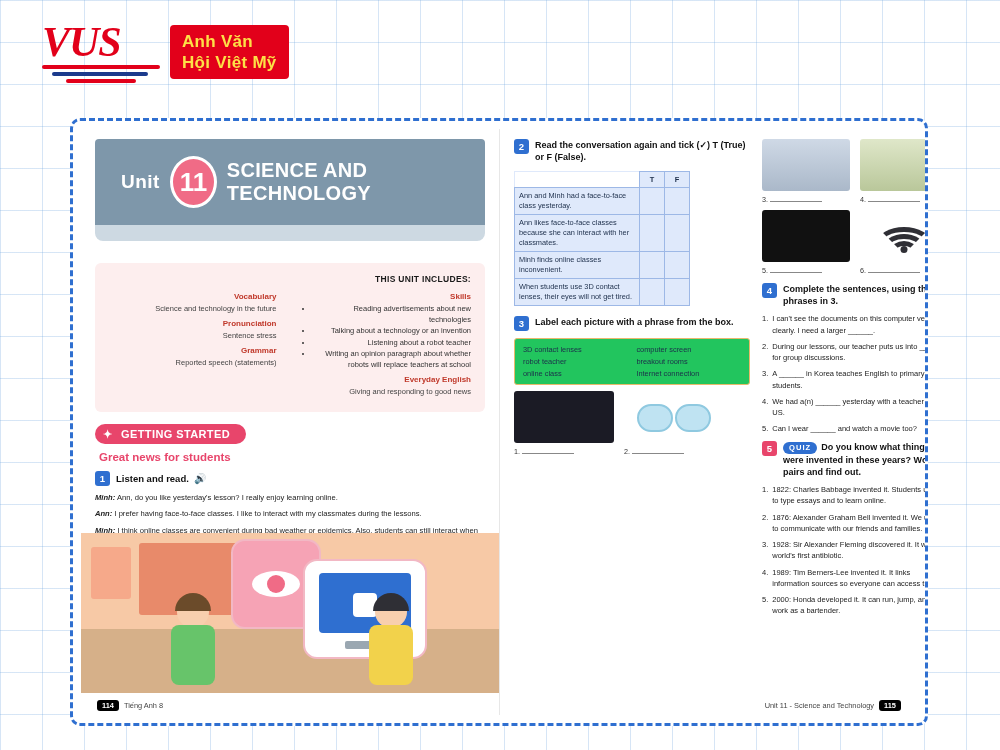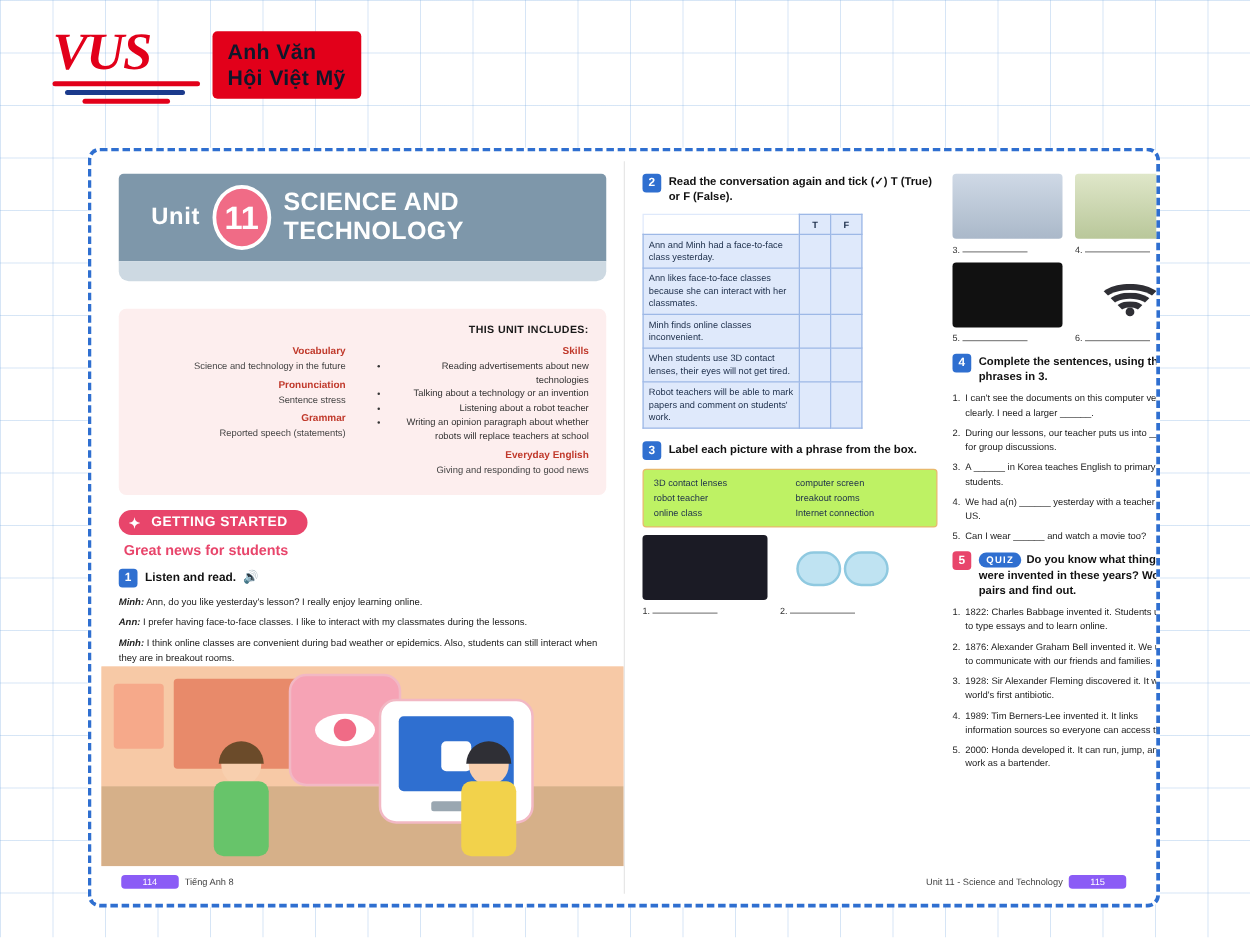--- a/index.html
+++ b/index.html
@@ -26,40 +26,40 @@
     font-size:42px;color:#e2001a;letter-spacing:-1px;line-height:1;
   }
   .vus-swoosh{position:relative;width:118px;height:18px;margin-top:2px;}
   .vus-swoosh i{
     position:absolute;left:0;display:block;height:4px;border-radius:3px;background:#e2001a;
   }
   .vus-swoosh i:nth-child(1){top:0;width:118px;}
   .vus-swoosh i:nth-child(2){top:7px;width:96px;left:10px;background:#1b3a8c;}
   .vus-swoosh i:nth-child(3){top:14px;width:70px;left:24px;background:#e2001a;}
   #logo-text{
-    background:#e2001a;color:#0f172a;border-radius:4px;
+    background:#e2001a;color:#fde047;border-radius:4px;
     padding:6px 12px;font-weight:bold;font-size:17px;line-height:1.25;
     letter-spacing:.3px;
   }
   
   #book-frame{
     position:absolute;left:70px;top:118px;width:858px;height:608px;
     border:3px dashed #2f6fd0;border-radius:10px;
     background:#ffffff;
     box-sizing:border-box;
     overflow:hidden;
   }
   #book-inner{position:absolute;inset:8px;display:flex;background:#fff;}
   .page{position:relative;box-sizing:border-box;}
   .page-left{width:50%;padding:10px 14px 0 14px;}
   .page-right{width:50%;padding:10px 14px 0 14px;border-left:1px solid #e7e7e7;}
   
   #unit-banner{
     position:relative;background:#7e97aa;border-radius:4px 4px 0 0;
-    height:70px;display:flex;align-items:center;padding-left:26px;
+    height:86px;display:flex;align-items:center;padding-left:26px;
   }
   #unit-banner:after{
     content:"";position:absolute;left:0;right:0;bottom:-16px;height:16px;
     background:#cdd9e2;border-radius:0 0 8px 8px;
   }
   .unit-label{color:#fff;font-weight:bold;font-size:19px;letter-spacing:.5px;}
   .unit-num{
     width:46px;height:46px;border-radius:50%;background:#f06b86;color:#fff;
     display:flex;align-items:center;justify-content:center;
     font-size:26px;font-weight:bold;margin:0 10px;
@@ -132,21 +132,21 @@
   #tf-table{
     margin-top:8px;width:176px;border-collapse:collapse;font-size:7.4px;
     background:#dfe9fb;
   }
   #tf-table th,#tf-table td{border:1px solid #9db8e6;padding:3px 4px;vertical-align:top;color:#1c2e4a;}
   #tf-table th{background:#dfe9fb;font-weight:bold;text-align:center;width:16px;}
   #tf-table td.q{width:auto;line-height:1.35;}
   #tf-table td.cell{width:16px;}
   
   #wordbox{
-    margin-top:7px;width:218px;background:#bef264;border:1px solid #e8b96c;border-radius:3px;
+    margin-top:7px;width:218px;background:#22c55e;border:1px solid #e8b96c;border-radius:3px;
     padding:6px 8px;font-size:7.4px;color:#1c2e4a;
   }
   #wordbox .wrow{display:flex;justify-content:space-between;margin-bottom:3px;}
   #wordbox .wrow span{width:48%;}
   
   .pic-strip{display:flex;gap:10px;margin-top:6px;}
   .pic{width:100px;}
   .pic .frame{width:100%;height:52px;border-radius:3px;overflow:hidden;position:relative;}
   .pic .cap{font-size:7.2px;color:#333;margin-top:3px;}
   .pic .cap i{display:inline-block;width:52px;border-bottom:1px solid #888;height:7px;}
@@ -167,21 +167,21 @@
   .ex-list li{margin-bottom:5px;display:flex;gap:4px;}
   .ex-list li .n{color:#222;flex:none;}
   .quiz-pill{
     display:inline-block;background:#2f6fd0;color:#fff;font-weight:bold;font-size:7.6px;
     border-radius:8px;padding:1px 6px;margin-right:4px;letter-spacing:1px;
   }
   
   .folio{
     position:absolute;bottom:4px;font-size:7.4px;color:#444;display:flex;align-items:center;gap:5px;
   }
-  .folio .pg{background:#8b5cf6;color:#fff;border-radius:3px;padding:1px 17px;font-weight:normal;}
+  .folio .pg{background:#000000;color:#fff;border-radius:3px;padding:1px 5px;font-weight:bold;}
   #folio-left{left:16px;}
   #folio-right{right:16px;}
   
   #watermark{
     position:absolute;left:50%;top:48%;transform:translate(-50%,-50%);
     font-family:"Liberation Serif",serif;font-size:120px;color:rgba(170,170,170,.16);
     font-weight:bold;pointer-events:none;letter-spacing:4px;
   }
 </style>
 </head>
@@ -330,25 +330,20 @@
             <tr>
               <td class="q">Minh finds online classes inconvenient.</td>
               <td class="cell"></td>
               <td class="cell"></td>
             </tr>
             <tr>
               <td class="q">When students use 3D contact lenses, their eyes will not get tired.</td>
               <td class="cell"></td>
               <td class="cell"></td>
             </tr>
-            <tr>
-              <td class="q">Robot teachers will be able to mark papers and comment on students' work.</td>
-              <td class="cell"></td>
-              <td class="cell"></td>
-            </tr>
           </tbody>
             </table>
 
           <div class="r-task" style="margin-top:10px;">
             <span class="num-badge">3</span>
             <span class="task-h">Label each picture with a phrase from the box.</span>
           </div>
 
           <div id="wordbox">
             <div class="wrow">

